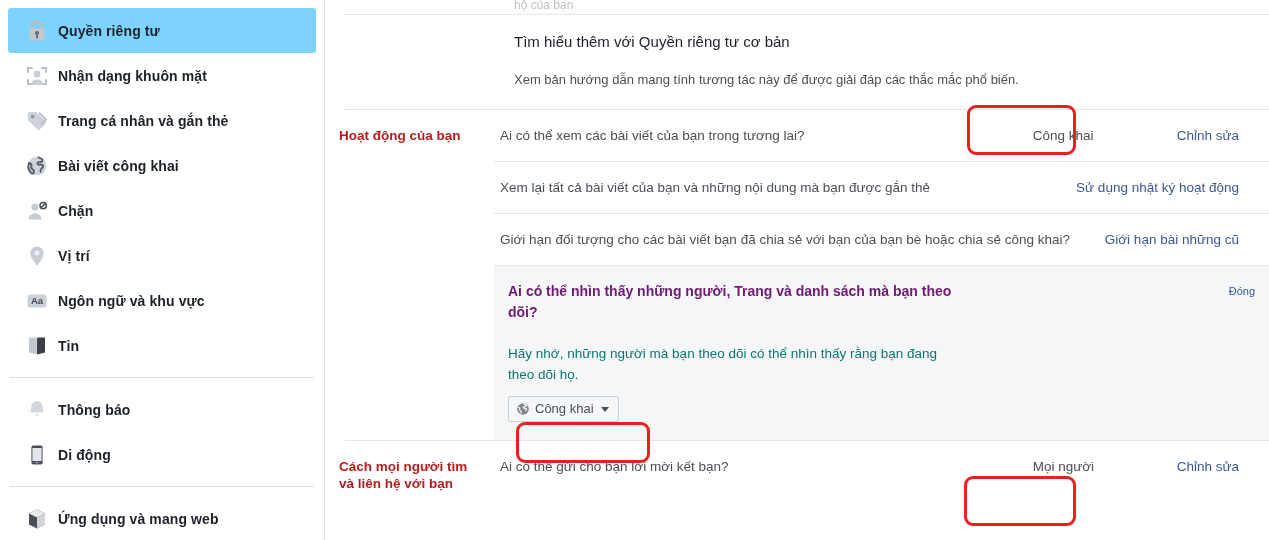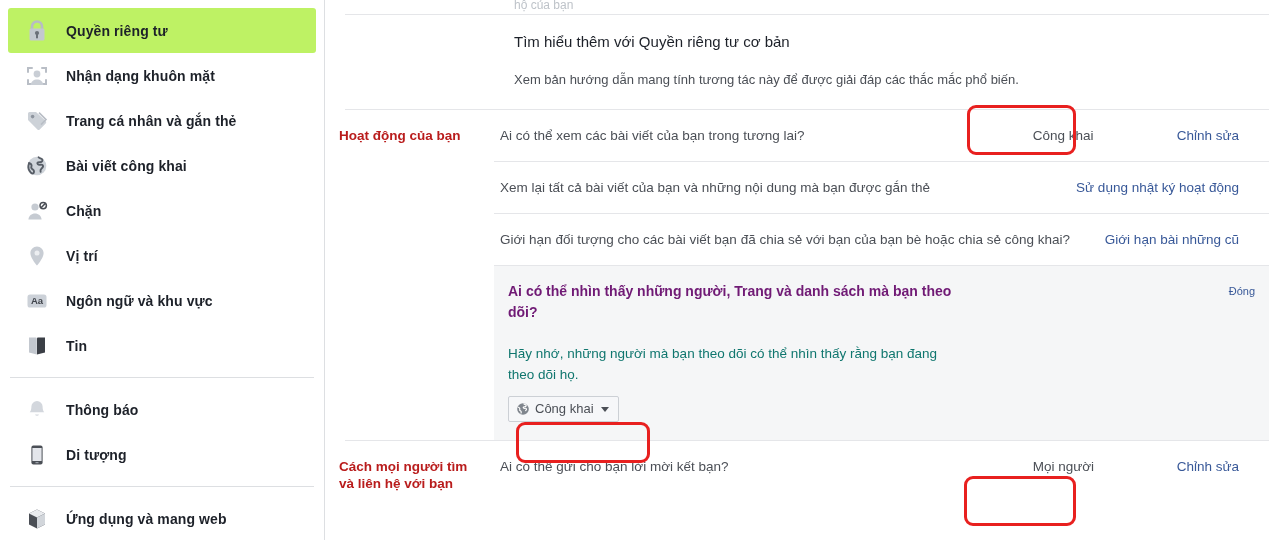--- a/index.html
+++ b/index.html
@@ -21,25 +21,25 @@
     flex: 0 0 325px;
   }
   .nav-item {
     display: flex; align-items: center;
     height: 45px;
     padding: 0 14px 0 16px;
     margin: 0 8px;
     border-radius: 3px;
     cursor: pointer;
   }
-  .nav-item.active { background: #bef264; }
+  .nav-item.active { background: #7dd3fc; }
   .nav-icon {
     width: 26px; height: 26px;
     flex: 0 0 26px;
-    margin-right: 16px;
+    margin-right: 8px;
     display: flex; align-items: center; justify-content: center;
   }
   .nav-icon svg { display: block; }
   .nav-label {
     font-size: 14px;
     color: #1d2129;
     font-weight: 600;
     letter-spacing: .1px;
     white-space: nowrap;
   }
@@ -284,21 +284,21 @@
     </div>
 
     <div class="nav-item">
       <span class="nav-icon">
         <svg width="24" height="24" viewBox="0 0 24 24">
           <rect x="6.4" y="2.6" width="11.2" height="18.8" rx="2" fill="#4b4f56"></rect>
           <rect x="7.4" y="5" width="9.2" height="13" fill="#e4e6eb"></rect>
           <rect x="10.4" y="19.1" width="3.2" height="1.1" rx=".5" fill="#9aa0a8"></rect>
         </svg>
       </span>
-      <span class="nav-label">Di tượng</span>
+      <span class="nav-label">Di động</span>
     </div>
 
     <div class="nav-sep"></div>
 
     <div class="nav-item">
       <span class="nav-icon">
         <svg width="24" height="24" viewBox="0 0 24 24">
           <path d="M12 2.6l8 4v10.8l-8 4-8-4V6.6z" fill="#4a4e55"></path>
           <path d="M12 2.6l8 4-8 4-8-4z" fill="#e9ebee"></path>
           <path d="M12 10.6l8-4v10.8l-8 4z" fill="#d2d6db"></path>

